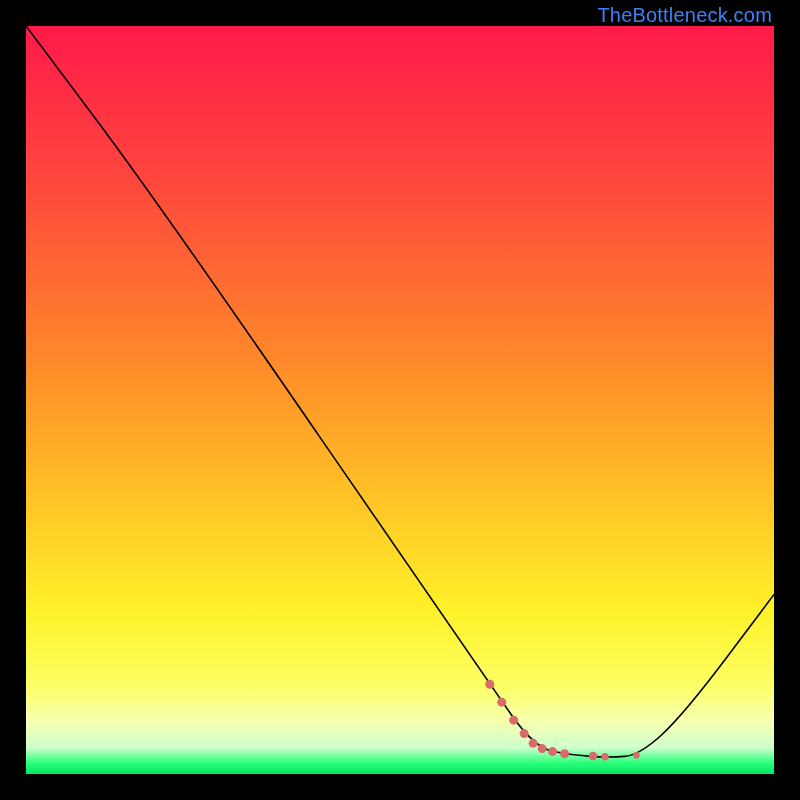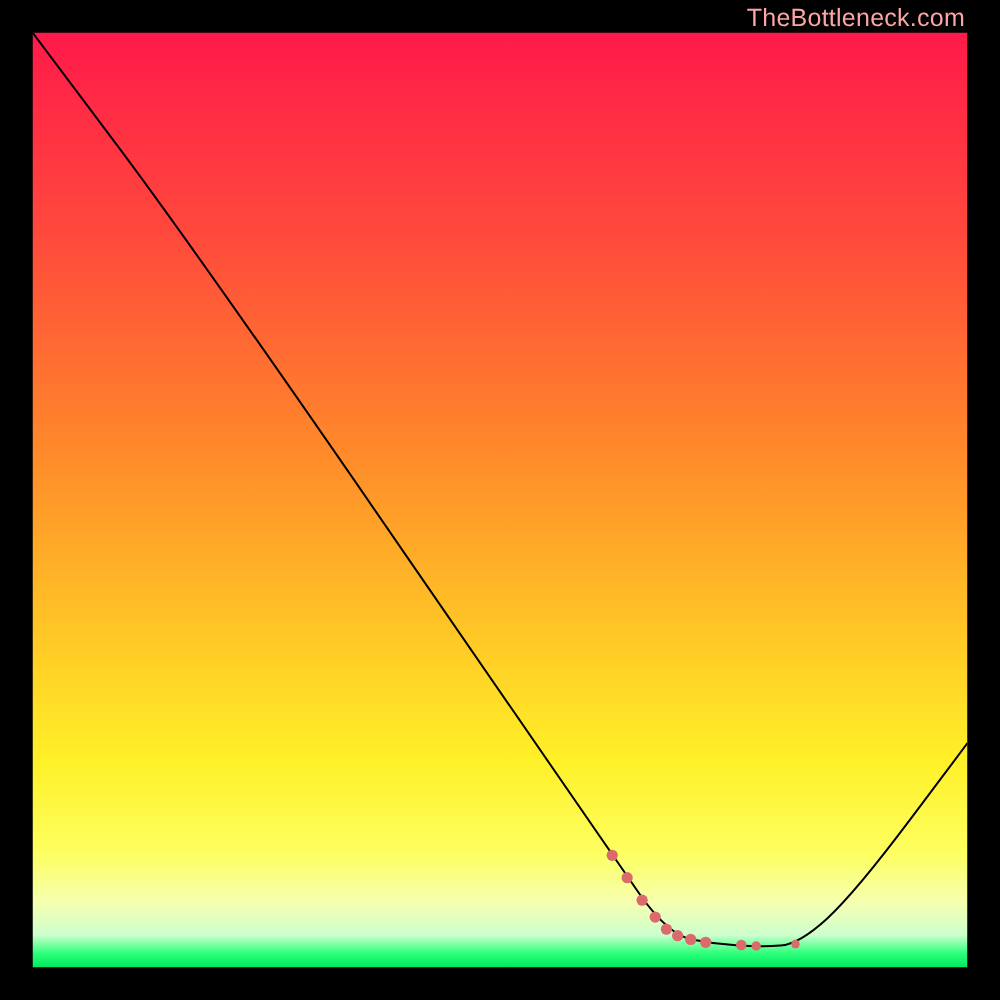--- a/index.html
+++ b/index.html
@@ -23,21 +23,21 @@
     position: absolute;
     left: 0;
     top: 0;
     width: 748px;
     height: 748px;
   }
   .watermark {
     position: absolute;
     top: 4px;
     right: 28px;
-    color: #fca5a5;
+    color: #3b82f6;
     font-size: 20px;
     font-weight: 500;
     letter-spacing: 0.2px;
   }
   svg {
     display: block;
   }
 </style>
 </head>
 <body>

